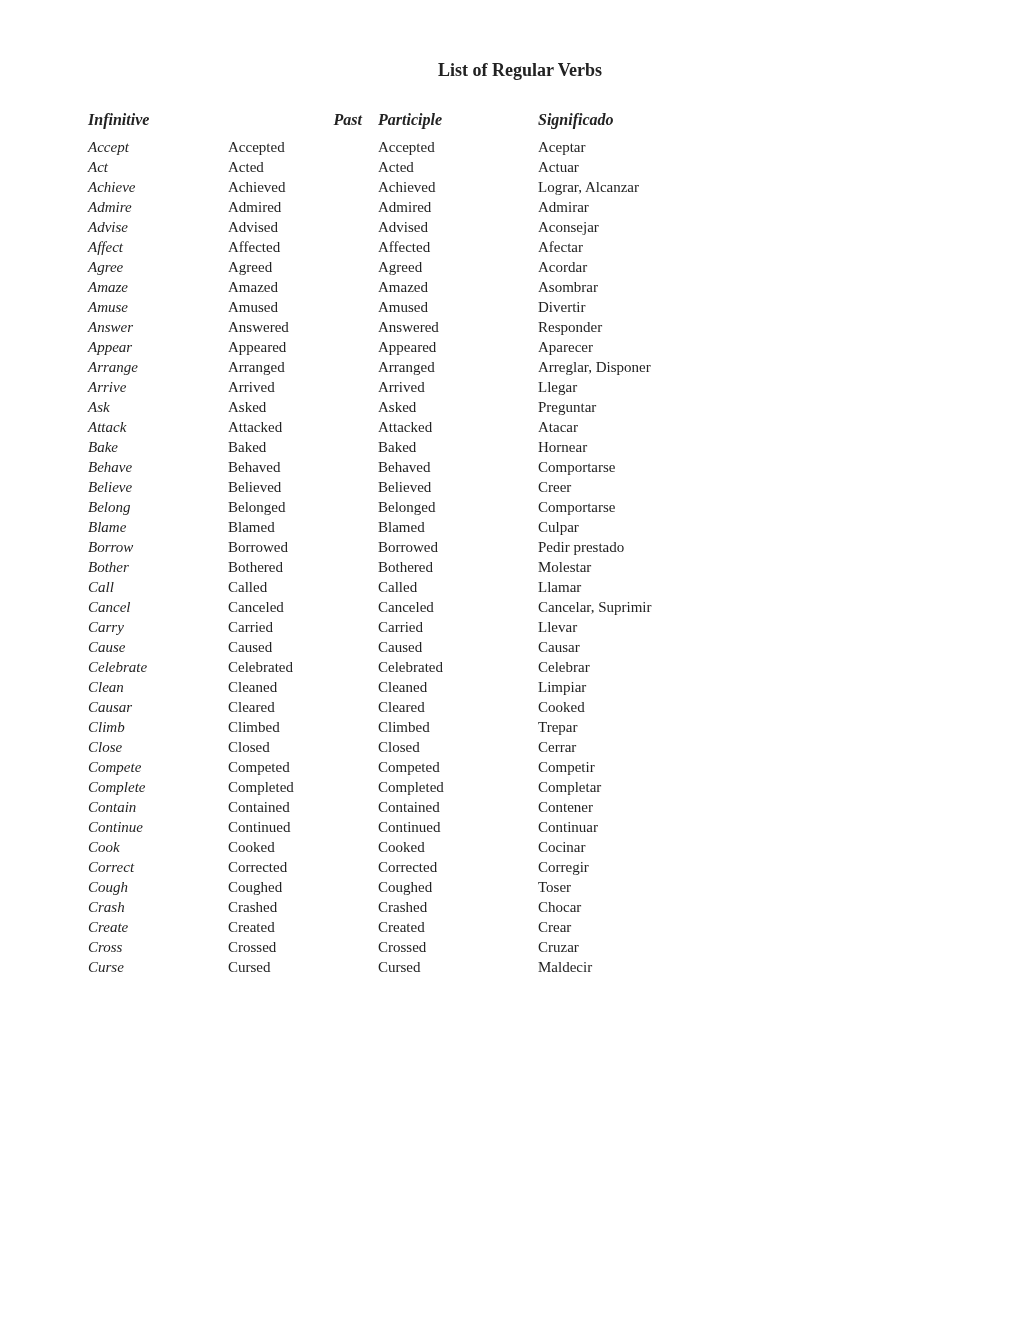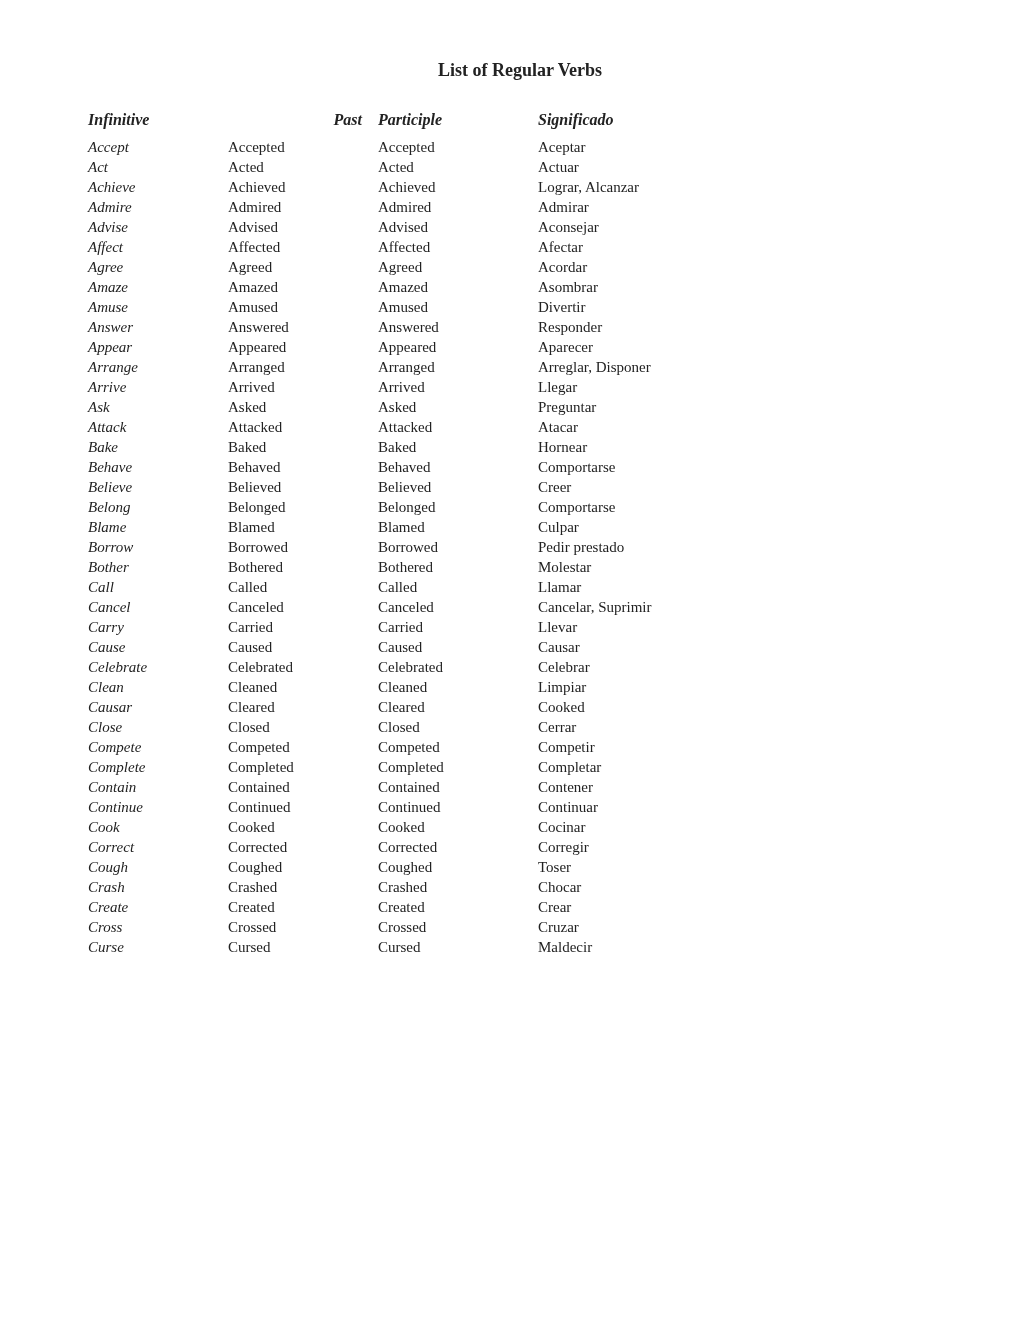--- a/index.html
+++ b/index.html
@@ -221,20 +221,26 @@
         <td>Cleaned</td>
         <td>Limpiar</td>
       </tr>
       <tr>
         <td>Causar</td>
         <td>Cleared</td>
         <td>Cleared</td>
         <td>Cooked</td>
       </tr>
       <tr>
+        <td>Climb</td>
+        <td>Climbed</td>
+        <td>Climbed</td>
+        <td>Trepar</td>
+      </tr>
+      <tr>
         <td>Close</td>
         <td>Closed</td>
         <td>Closed</td>
         <td>Cerrar</td>
       </tr>
       <tr>
         <td>Compete</td>
         <td>Competed</td>
         <td>Competed</td>
         <td>Competir</td>

